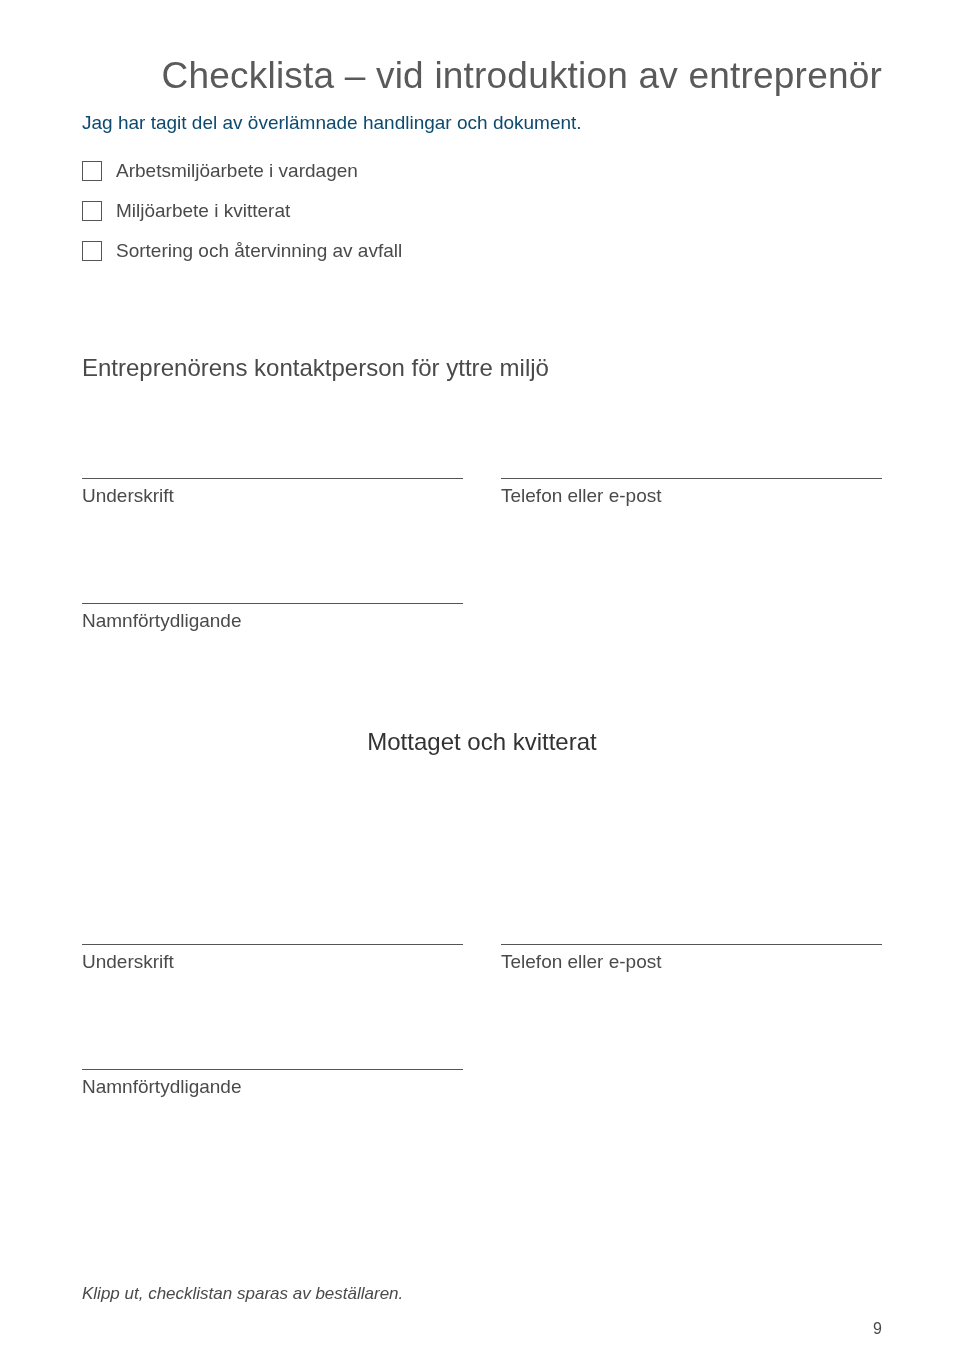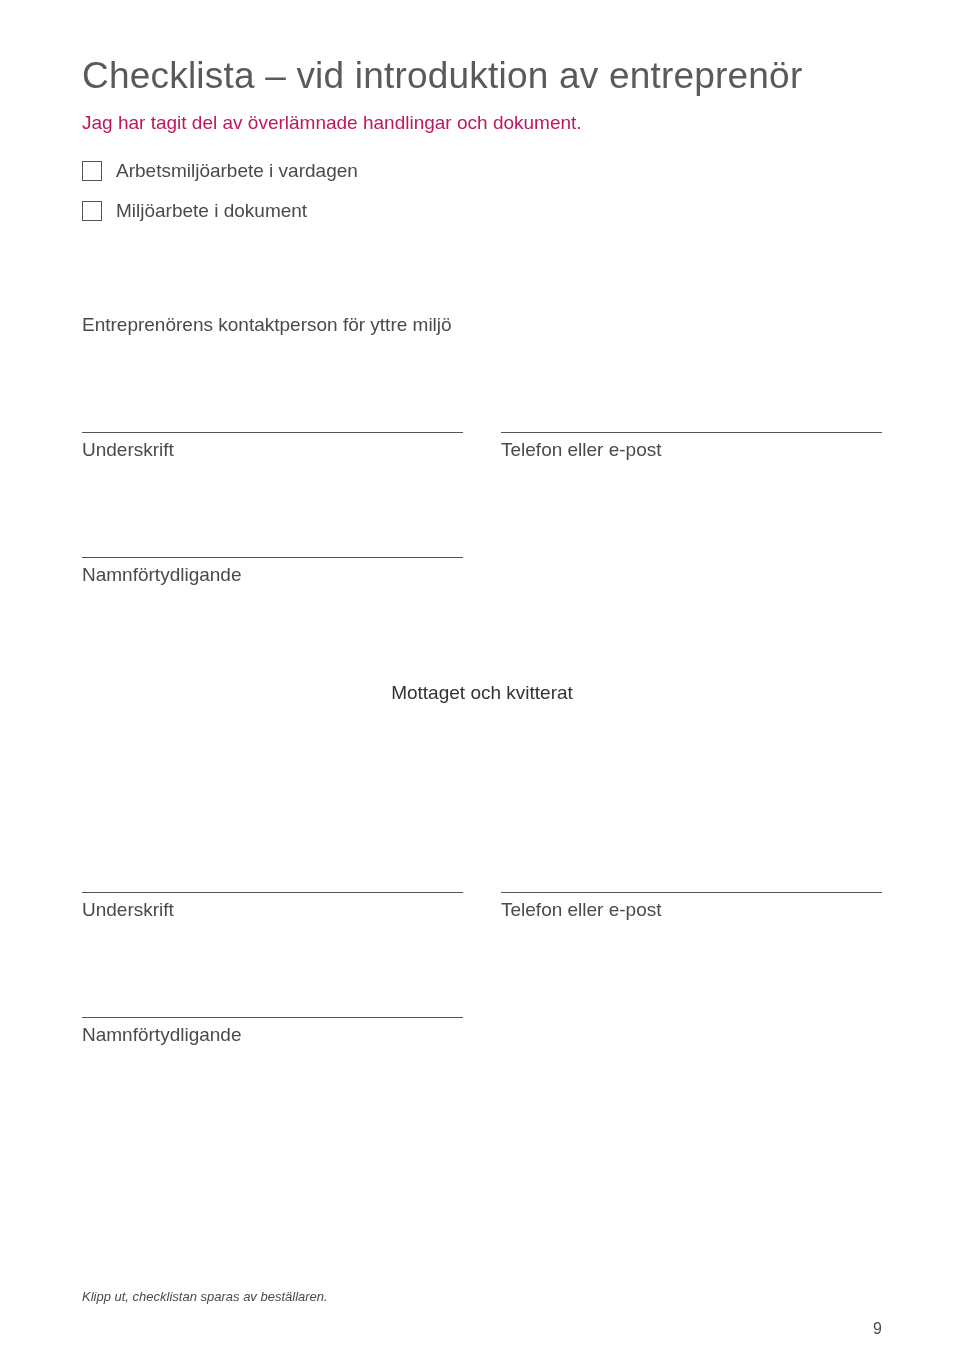--- a/index.html
+++ b/index.html
@@ -15,29 +15,30 @@
   }
   *, *:before, *:after { box-sizing: inherit; }
   .page {
     padding: 55px 78px 40px 82px;
     height: 100%;
     position: relative;
   }
   h1 {
     font-weight: 300;
     font-size: 37px;
-    margin: 0 0 14px 0;
+    margin: 0 0 14px 11px;
     letter-spacing: 0.2px;
     color: #5a5a5a;
+    text-align: right;
   }
   .subheading {
     font-size: 19px;
     margin: 15px 0 26px 0;
     font-weight: 400;
-    color: #be185d;
+    color: #0c4a6e;
   }
   .check-row {
     display: flex;
     align-items: center;
     margin-bottom: 18px;
   }
   .checkbox {
     width: 20px;
     height: 20px;
     border: 1.2px solid #555;
@@ -46,21 +47,21 @@
   }
   .check-label {
     font-size: 19px;
     font-weight: 400;
     color: #4a4a4a;
   }
   .check-group {
     margin-bottom: 92px;
   }
   .section-heading {
-    font-size: 19px;
+    font-size: 24px;
     font-weight: 400;
     margin-bottom: 96px;
     color: #4a4a4a;
   }
   .section-heading.bold {
     font-weight: 500;
     color: #333;
   }
   .sig-row {
     display: flex;
@@ -77,21 +78,21 @@
   }
   .sig-label {
     font-size: 19px;
     font-weight: 400;
     color: #4a4a4a;
   }
   .footnote {
     position: absolute;
     bottom: 56px;
     left: 82px;
-    font-size: 13px;
+    font-size: 17px;
     font-style: italic;
     color: #4a4a4a;
   }
   .page-number {
     position: absolute;
     bottom: 22px;
     right: 78px;
     font-size: 16px;
     color: #4a4a4a;
     font-weight: 400;
@@ -105,21 +106,25 @@
   <h1>Checklista – vid introduktion av entreprenör</h1>
   <p class="subheading">Jag har tagit del av överlämnade handlingar och dokument.</p>
 
   <div class="check-group">
     <div class="check-row">
       <span class="checkbox"></span>
       <span class="check-label">Arbetsmiljöarbete i vardagen</span>
     </div>
     <div class="check-row">
       <span class="checkbox"></span>
-      <span class="check-label">Miljöarbete i dokument</span>
+      <span class="check-label">Miljöarbete i kvitterat</span>
+    </div>
+    <div class="check-row">
+      <span class="checkbox"></span>
+      <span class="check-label">Sortering och återvinning av avfall</span>
     </div>
   </div>
 
   <div class="section-heading">Entreprenörens kontaktperson för yttre miljö</div>
 
   <div class="sig-row">
     <div class="sig-col">
       <div class="sig-line"></div>
       <div class="sig-label">Underskrift</div>
     </div>

